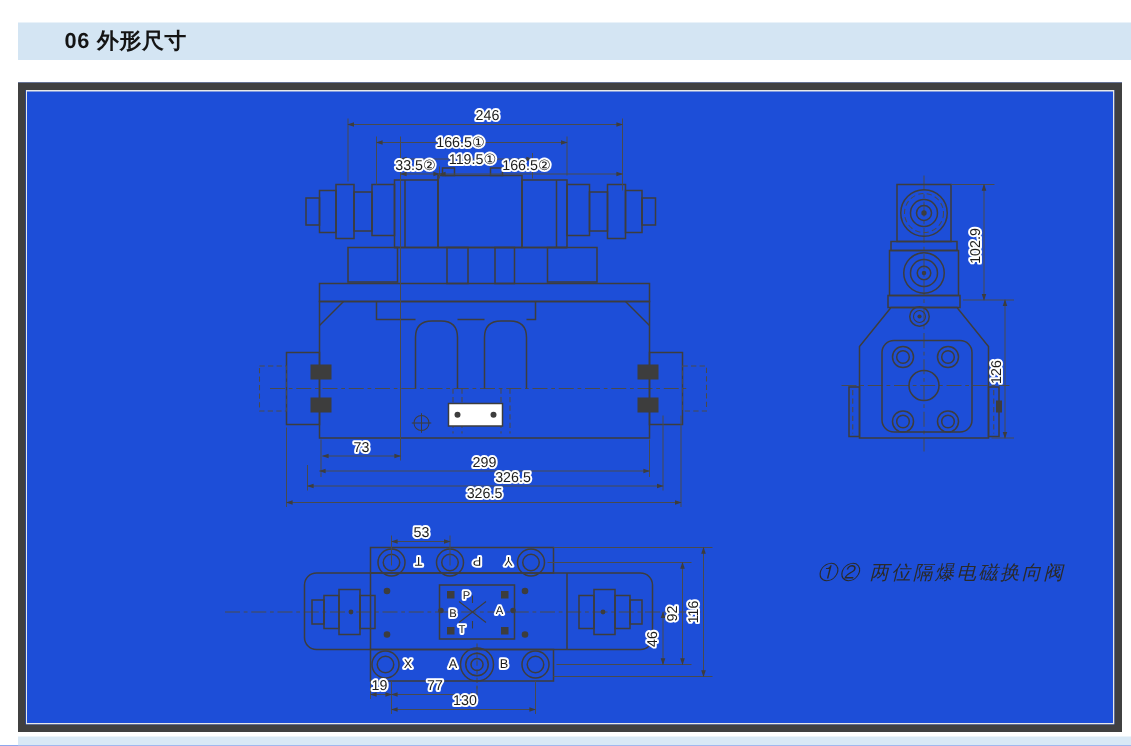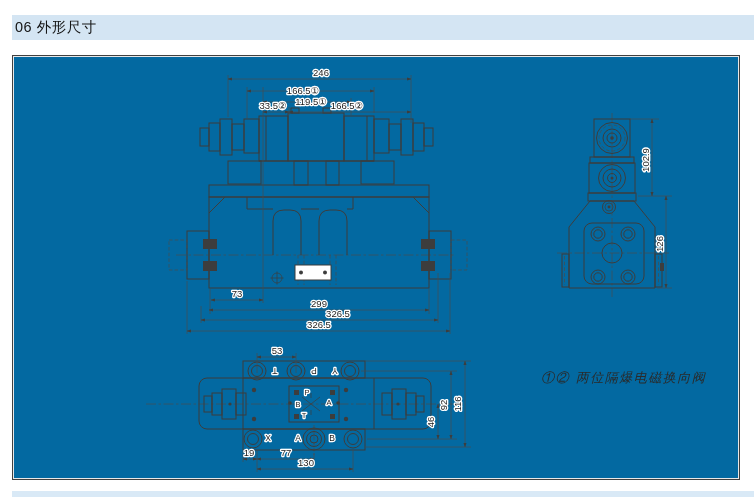--- a/index.html
+++ b/index.html
@@ -5,26 +5,26 @@
   html,body{margin:0;padding:0;}
   body{
     width:754px;height:497px;position:relative;background:#ffffff;
     font-family:"Liberation Sans", sans-serif;overflow:hidden;
   }
   .section-bar{
     position:absolute;left:12px;top:15px;width:742px;height:25px;
     background:#d4e5f3;display:flex;align-items:center;
   }
   .section-bar span{
-    padding-left:3px;font-size:14.5px;font-weight:normal;color:#141414;
+    padding-left:31px;font-size:14.5px;font-weight:bold;color:#141414;
     letter-spacing:0.5px;
   }
   .drawing-box{
     position:absolute;left:12px;top:55px;width:726px;height:423px;
-    background:#0369a1;border:1px solid #404040;box-shadow:0 0 0 1px #e8e8e8 inset;
+    background:#1d4ed8;border:5px solid #404040;box-shadow:0 0 0 1px #e8e8e8 inset;
   }
   .bottom-bar{
     position:absolute;left:12px;top:491px;width:742px;height:6px;
     background:#d9e9f6;
   }
   svg{display:block;}
   
   .ln{fill:none;stroke:#3d3d3d;stroke-width:1;}
   .thin{fill:none;stroke:#3d3d3d;stroke-width:0.7;}
   .hid{fill:none;stroke:#4a4a4a;stroke-width:0.7;stroke-dasharray:3.5,2.2;}

